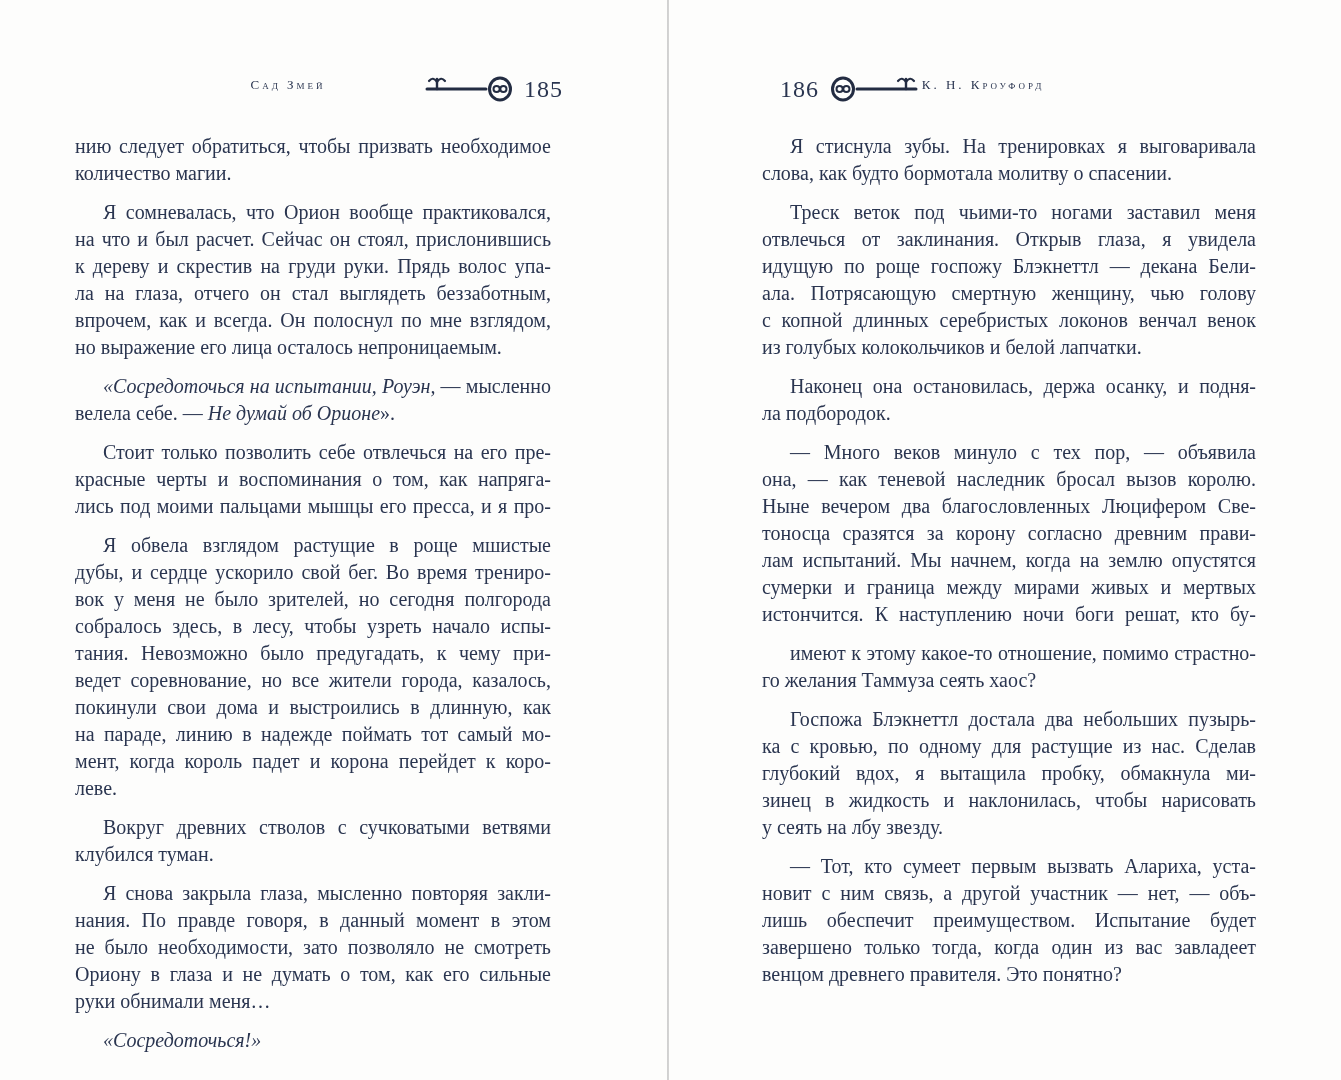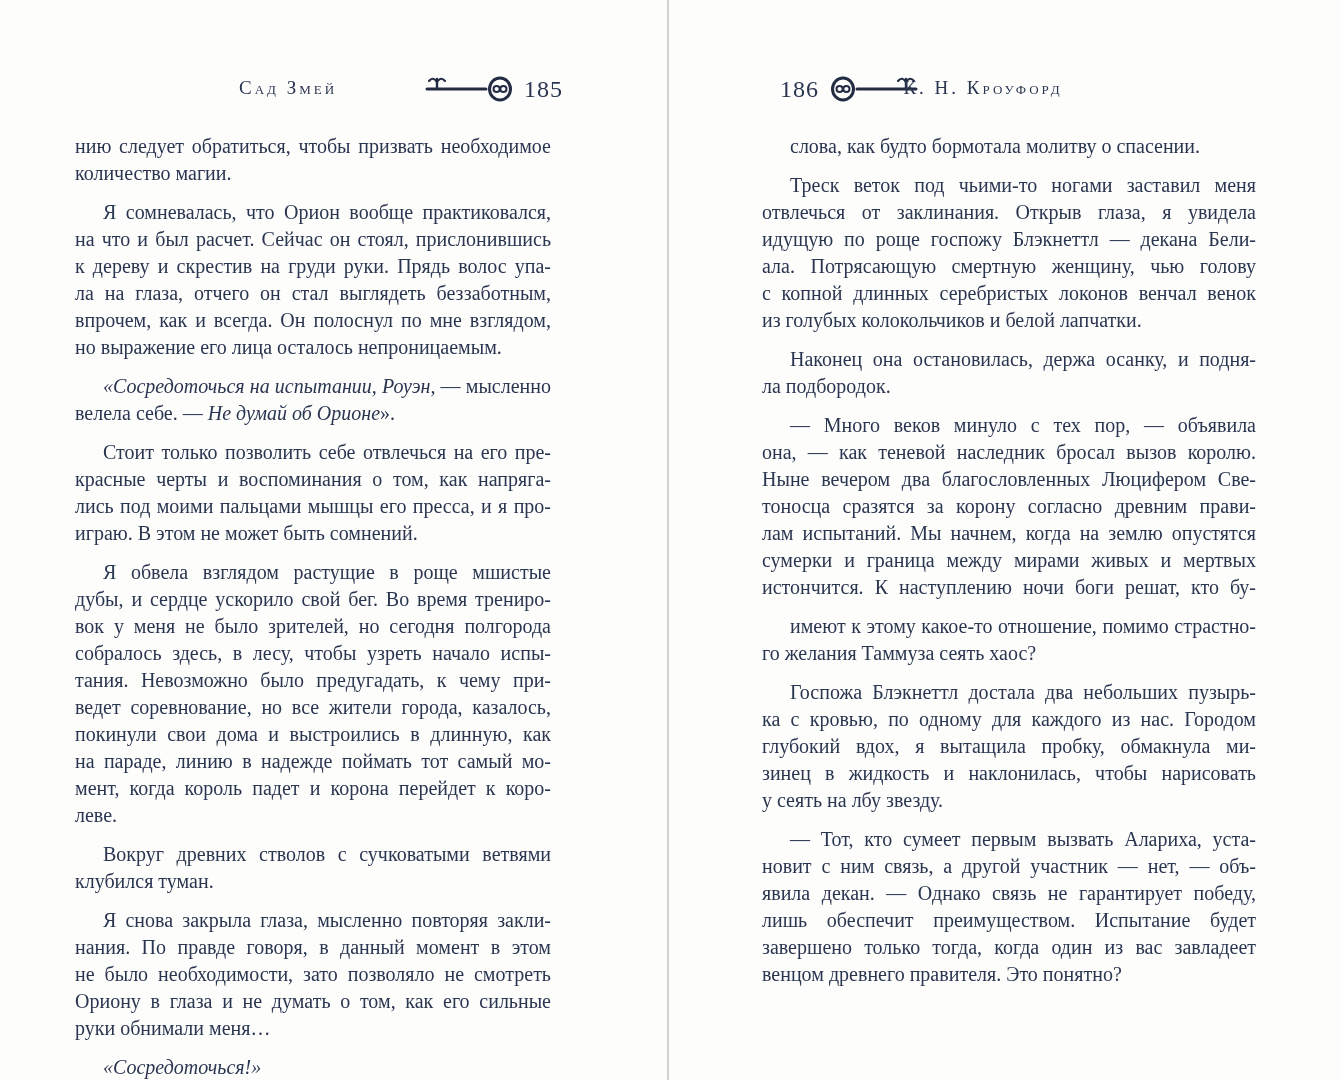--- a/index.html
+++ b/index.html
@@ -21,21 +21,21 @@
   .page { position:absolute; top:0; height:1080px; }
   .page-left  { left:63px;  width:500px; }
   .page-right { left:750px; width:518px; }
 
   .page-header {
     position:absolute; top:76px; left:0; right:0; height:26px;
   }
   .running-title {
     position:absolute; top:1px; left:45%; transform:translateX(-50%);
     font-variant:small-caps; letter-spacing:3px;
-    font-size:19px; white-space:nowrap;
+    font-size:13px; white-space:nowrap;
   }
   .folio-group { position:absolute; top:0; display:flex; align-items:center; gap:9px; height:26px; }
   .page-left  .folio-group { right:0; }
   .page-right .folio-group { left:30px; }
   .page-number { font-size:24px; letter-spacing:1px; }
   .key-icon { display:block; }
   .key-flip { transform:scaleX(-1); }
 
   .page-body { position:absolute; top:121px; left:0; right:0; }
   .para { margin:12px; }
@@ -83,21 +83,20 @@
           <div class="line last">но выражение его лица осталось непроницаемым.</div>
         </div>
         <div class="para indent">
           <div class="line"><span class="it">«Сосредоточься на испытании, Роуэн,</span><span> — мысленно</span></div>
           <div class="line last"><span>велела себе. — </span><span class="it">Не думай об Орионе</span><span>».</span></div>
         </div>
         <div class="para indent">
           <div class="line">Стоит только позволить себе отвлечься на его пре-</div>
           <div class="line">красные черты и воспоминания о том, как напряга-</div>
           <div class="line">лись под моими пальцами мышцы его пресса, и я про-</div>
-          <div class="line last">играю. В этом не может быть сомнений.</div>
         </div>
         <div class="para indent">
           <div class="line">Я обвела взглядом растущие в роще мшистые</div>
           <div class="line">дубы, и сердце ускорило свой бег. Во время трениро-</div>
           <div class="line">вок у меня не было зрителей, но сегодня полгорода</div>
           <div class="line">собралось здесь, в лесу, чтобы узреть начало испы-</div>
           <div class="line">тания. Невозможно было предугадать, к чему при-</div>
           <div class="line">ведет соревнование, но все жители города, казалось,</div>
           <div class="line">покинули свои дома и выстроились в длинную, как</div>
           <div class="line">на параде, линию в надежде поймать тот самый мо-</div>
@@ -134,20 +133,21 @@
           <path d="M14,7 Q18,1 22,6" stroke-width="2.2"></path>
           <ellipse cx="77" cy="14" rx="10.5" ry="11" stroke-width="3"></ellipse>
           <circle cx="73.6" cy="14" r="3.1" stroke-width="2"></circle>
           <circle cx="80.4" cy="14" r="3.1" stroke-width="2"></circle>
         </svg>
       </span>
       <span class="running-title">К. Н. Кроуфорд</span>
     </div>
     <div class="page-body" id="body-right">
         <div class="para indent">
+          <div class="line">Я стиснула зубы. На тренировках я выговаривала</div>
           <div class="line last">слова, как будто бормотала молитву о спасении.</div>
         </div>
         <div class="para indent">
           <div class="line">Треск веток под чьими-то ногами заставил меня</div>
           <div class="line">отвлечься от заклинания. Открыв глаза, я увидела</div>
           <div class="line">идущую по роще госпожу Блэкнеттл — декана Бели-</div>
           <div class="line">ала. Потрясающую смертную женщину, чью голову</div>
           <div class="line">с копной длинных серебристых локонов венчал венок</div>
           <div class="line last">из голубых колокольчиков и белой лапчатки.</div>
         </div>
@@ -163,29 +163,28 @@
           <div class="line">лам испытаний. Мы начнем, когда на землю опустятся</div>
           <div class="line">сумерки и граница между мирами живых и мертвых</div>
           <div class="line">истончится. К наступлению ночи боги решат, кто бу-</div>
         </div>
         <div class="para indent">
           <div class="line">имеют к этому какое-то отношение, помимо страстно-</div>
           <div class="line last">го желания Таммуза сеять хаос?</div>
         </div>
         <div class="para indent">
           <div class="line">Госпожа Блэкнеттл достала два небольших пузырь-</div>
-          <div class="line">ка с кровью, по одному для каждого из нас. Городом</div>
+          <div class="line">ка с кровью, по одному для растущие из нас. Сделав</div>
           <div class="line">глубокий вдох, я вытащила пробку, обмакнула ми-</div>
           <div class="line">зинец в жидкость и наклонилась, чтобы нарисовать</div>
           <div class="line last">у сеять на лбу звезду.</div>
         </div>
         <div class="para indent">
           <div class="line">— Тот, кто сумеет первым вызвать Алариха, уста-</div>
           <div class="line">новит с ним связь, а другой участник — нет, — объ-</div>
-          <div class="line">явила декан. — Однако связь не гарантирует победу,</div>
           <div class="line">лишь обеспечит преимуществом. Испытание будет</div>
           <div class="line">завершено только тогда, когда один из вас завладеет</div>
           <div class="line last">венцом древнего правителя. Это понятно?</div>
         </div>
       </div>
   </div>
 
 </div>
 
 </body></html>

